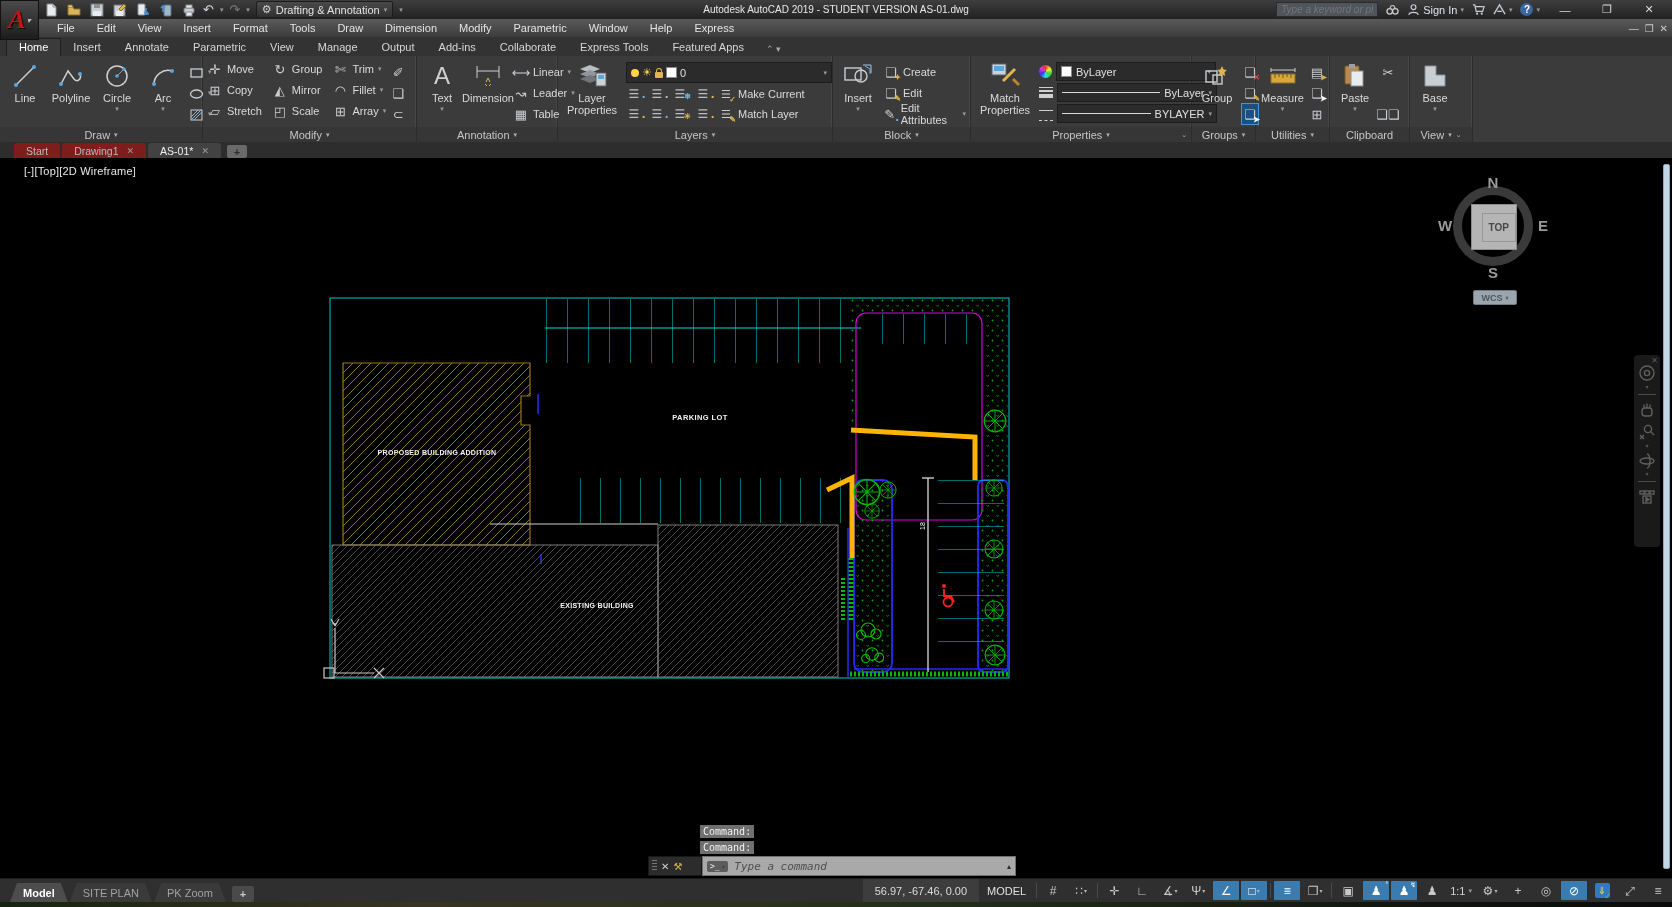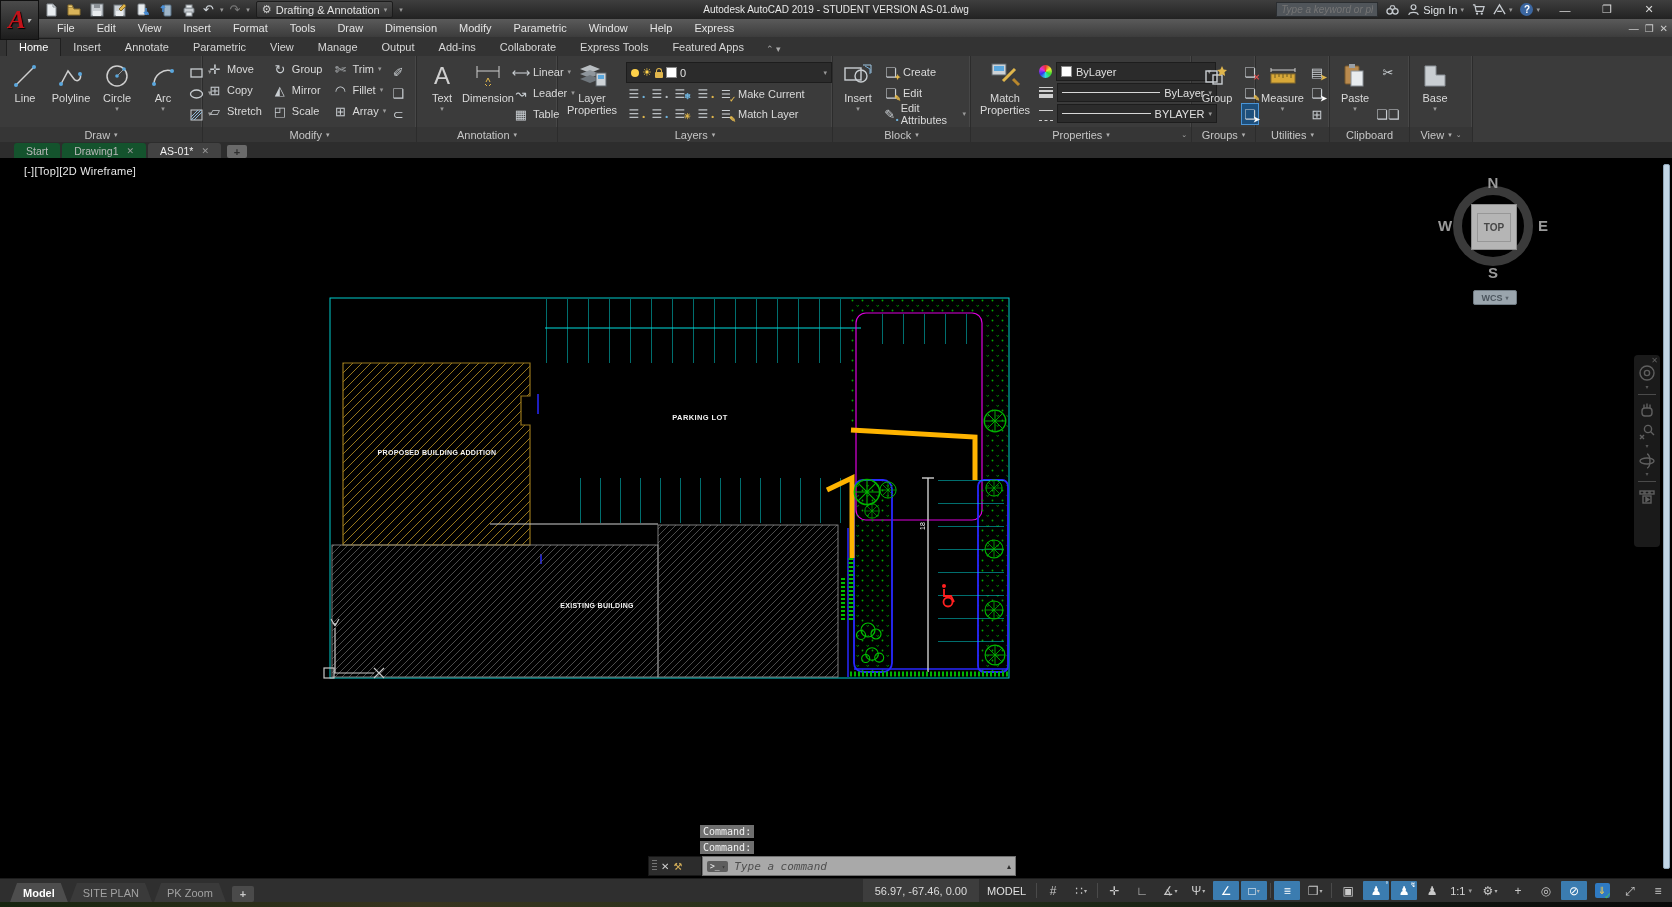--- a/index.html
+++ b/index.html
@@ -93,40 +93,40 @@
   .wheel{width:13px;height:13px;border-radius:50%;
          background:conic-gradient(#e33,#ee3,#3d3,#3dd,#33e,#d3d,#e33);}
   .lwicon{width:14px;height:11px;background:repeating-linear-gradient(#cfcfcf 0 1px,transparent 1px 3px,
           #cfcfcf 3px 5px,transparent 5px 7px,#cfcfcf 7px 11px);}
   .lticon{width:14px;height:9px;border-top:1px solid #cfcfcf;border-bottom:1px dashed #cfcfcf;margin-top:4px;}
   .pline{flex:1;height:1px;background:#d8d8d8;}
   .grp-sel{background:#1d4f7c;outline:1px solid #4a94d6;}
   
   .filetabs{position:absolute;top:142px;left:0;right:0;height:16px;background:#2d2d2d;
             display:flex;align-items:flex-end;padding-left:14px;gap:2px;}
-  .ftab{height:15px;display:flex;align-items:center;gap:8px;padding:0 12px;background:#14532d;
+  .ftab{height:15px;display:flex;align-items:center;gap:8px;padding:0 12px;background:#7f1d1d;
         color:#b9b9b9;font-size:10.5px;border-radius:3px 3px 0 0;}
   .ftab.active{background:#424242;color:#f0f0f0;}
   .ftab .x{color:#9a9a9a;font-size:9px;}
   .ftab-add{width:20px;height:13px;background:#6a6a6a;color:#2d2d2d;border-radius:2px;
             display:flex;align-items:center;justify-content:center;font-size:11px;font-weight:bold;margin-left:4px;}
   
   .canvas{position:absolute;top:158px;left:0;right:0;height:721px;background:#000;overflow:hidden;}
   .vp-label{position:absolute;left:24px;top:7px;color:#e8e8e8;font-size:11px;letter-spacing:.2px;text-align:right;}
   .site-svg{position:absolute;left:0;top:0;width:1672px;height:721px;}
   
   .viewcube{position:absolute;left:1443px;top:14px;width:100px;height:132px;}
   .vc-ring{position:absolute;left:10px;top:14px;width:80px;height:80px;border-radius:50%;
            border:9px solid #3a3a3a;box-sizing:border-box;}
   .vc-n{position:absolute;left:50%;top:2px;transform:translateX(-50%);color:#9a9a9a;font-weight:bold;font-size:15px;}
   .vc-s{position:absolute;left:50%;top:92px;transform:translateX(-50%);color:#9a9a9a;font-weight:bold;font-size:15px;}
   .vc-w{position:absolute;left:-5px;top:45px;color:#9a9a9a;font-weight:bold;font-size:15px;}
   .vc-e{position:absolute;right:-5px;top:45px;color:#9a9a9a;font-weight:bold;font-size:15px;}
   .vc-top{position:absolute;left:28px;top:32px;width:44px;height:44px;background:#b5b5b5;
-          border:1px solid #8d8d8d;display:flex;align-items:center;justify-content:center;}
+          border:1px solid #8d8d8d;display:flex;align-items:center;justify-content:flex-end;}
   .vc-top span{border:1px solid #979797;padding:8px 6px;font-size:10px;color:#474747;font-weight:bold;}
   .wcs-chip{position:absolute;left:30px;top:118px;width:42px;height:13px;background:#9aa5ad;
             border:1px solid #6f7a82;border-radius:2px;display:flex;align-items:center;
             justify-content:center;gap:3px;color:#4c565e;font-size:9px;font-weight:bold;}
   .wcs-chip .dd7{color:#5a646c;font-size:6px;}
   
   .navbar{position:absolute;left:1634px;top:197px;width:26px;height:184px;border-radius:4px;
           background:rgba(95,95,95,.28);display:flex;flex-direction:column;align-items:center;
           padding-top:8px;gap:2px;}
   .navbar svg{width:20px;height:20px;stroke:#5f5f5f;fill:none;stroke-width:1.4;}

